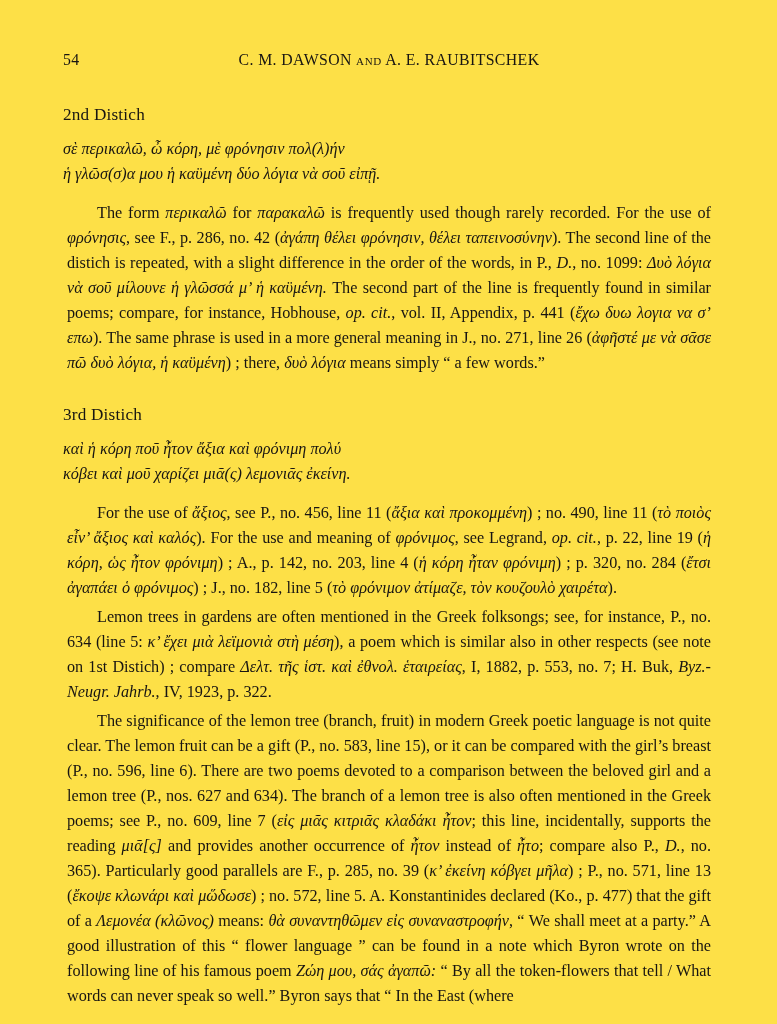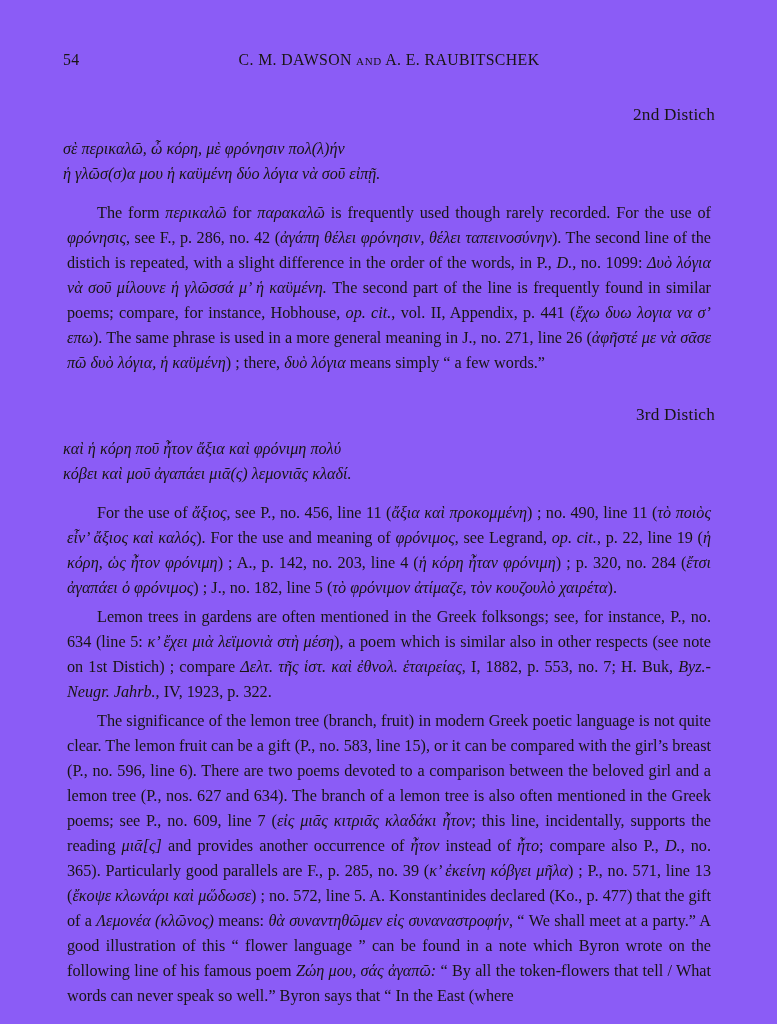--- a/index.html
+++ b/index.html
@@ -4,21 +4,21 @@
 <style>
   * { box-sizing: border-box; }
   html, body { margin: 0; padding: 0; }
   body { background: #fbfaf6; }
   .page {
     position: relative;
     width: 777px;
     height: 1024px;
     margin: 0 auto;
     padding: 47px 62px 0 63px;
-    background: #8b5cf6;
+    background: #fde047;
     color: #181512;
     font-family: "Liberation Serif", "DejaVu Serif", serif;
     font-size: 16.2px;
     line-height: 25px;
     overflow: hidden;
   }
   .running-header {
     position: relative;
     text-align: center;
     font-size: 15.8px;
@@ -26,21 +26,21 @@
     margin-bottom: 30px;
   }
   .page-number {
     position: absolute;
     left: 0;
     top: 0;
   }
   .distich-heading {
     font-weight: normal;
     font-size: 17.2px;
-    text-align: right;
+    text-align: left;
     margin: 26px 0 10px 0;
     letter-spacing: 0.2px;
   }
   .verse {
     text-align: left;
     font-style: italic;
     margin: 0 0 14px 0;
   }
   .body-para {
     margin: 4px;
@@ -66,20 +66,20 @@
       <div class="verse-line">σὲ περικαλῶ, ὦ κόρη, μὲ φρόνησιν πολ(λ)ήν</div>
       <div class="verse-line">ἡ γλῶσ(σ)α μου ἡ καϋμένη δύο λόγια νὰ σοῦ εἰπῇ.</div>
     </div>
     <p class="body-para"><span>The form </span><span class="it">περικαλῶ</span><span> for </span><span class="it">παρακαλῶ</span><span> is frequently used though rarely recorded. For the use of </span><span class="it">φρόνησις</span><span>, see F., p. 286, no. 42 (</span><span class="it">ἀγάπη θέλει φρόνησιν, θέλει ταπεινοσύνην</span><span>). The second line of the distich is repeated, with a slight difference in the order of the words, in P., </span><span class="it">D.</span><span>, no. 1099: </span><span class="it">Δυὸ λόγια νὰ σοῦ μίλουνε ἡ γλῶσσά μ’ ἡ καϋμένη.</span><span> The second part of the line is frequently found in similar poems; compare, for instance, Hobhouse, </span><span class="it">op. cit.</span><span>, vol. II, Appendix, p. 441 (</span><span class="it">ἔχω δυω λογια να σ’ επω</span><span>). The same phrase is used in a more general meaning in J., no. 271, line 26 (</span><span class="it">ἀφῆστέ με νὰ σᾶσε πῶ δυὸ λόγια, ἡ καϋμένη</span><span>) ; there, </span><span class="it">δυὸ λόγια</span><span> means simply “ a few words.”</span></p>
   </section>
 
   <section class="distich-section">
     <h2 class="distich-heading">3rd Distich</h2>
     <div class="verse">
       <div class="verse-line">καὶ ἡ κόρη ποῦ ἦτον ἄξια καὶ φρόνιμη πολύ</div>
-      <div class="verse-line">κόβει καὶ μοῦ ἀγαπάει μιᾶ(ς) λεμονιᾶς κλαδί.</div>
+      <div class="verse-line">κόβει καὶ μοῦ χαρίζει μιᾶ(ς) λεμονιᾶς ἐκείνη.</div>
     </div>
     <p class="body-para"><span>For the use of </span><span class="it">ἄξιος</span><span>, see P., no. 456, line 11 (</span><span class="it">ἄξια καὶ προκομμένη</span><span>) ; no. 490, line 11 (</span><span class="it">τὸ ποιὸς εἶν’ ἄξιος καὶ καλός</span><span>). For the use and meaning of </span><span class="it">φρόνιμος</span><span>, see Legrand, </span><span class="it">op. cit.</span><span>, p. 22, line 19 (</span><span class="it">ἡ κόρη, ὡς ἦτον φρόνιμη</span><span>) ; A., p. 142, no. 203, line 4 (</span><span class="it">ἡ κόρη ἦταν φρόνιμη</span><span>) ; p. 320, no. 284 (</span><span class="it">ἔτσι ἀγαπάει ὁ φρόνιμος</span><span>) ; J., no. 182, line 5 (</span><span class="it">τὸ φρόνιμον ἀτίμαζε, τὸν κουζουλὸ χαιρέτα</span><span>).</span></p>
     <p class="body-para"><span>Lemon trees in gardens are often mentioned in the Greek folksongs; see, for instance, P., no. 634 (line 5: </span><span class="it">κ’ ἔχει μιὰ λεϊμονιὰ στὴ μέση</span><span>), a poem which is similar also in other respects (see note on 1st Distich) ; compare </span><span class="it">Δελτ. τῆς ἱστ. καὶ ἐθνολ. ἑταιρείας</span><span>, I, 1882, p. 553, no. 7; H. Buk, </span><span class="it">Byz.-Neugr. Jahrb.</span><span>, IV, 1923, p. 322.</span></p>
     <p class="body-para"><span>The significance of the lemon tree (branch, fruit) in modern Greek poetic language is not quite clear. The lemon fruit can be a gift (P., no. 583, line 15), or it can be compared with the girl’s breast (P., no. 596, line 6). There are two poems devoted to a comparison between the beloved girl and a lemon tree (P., nos. 627 and 634). The branch of a lemon tree is also often mentioned in the Greek poems; see P., no. 609, line 7 (</span><span class="it">εἰς μιᾶς κιτριᾶς κλαδάκι ἦτον</span><span>; this line, incidentally, supports the reading </span><span class="it">μιᾶ[ς]</span><span> and provides another occurrence of </span><span class="it">ἦτον</span><span> instead of </span><span class="it">ἦτο</span><span>; compare also P., </span><span class="it">D.</span><span>, no. 365). Particularly good parallels are F., p. 285, no. 39 (</span><span class="it">κ’ ἐκείνη κόβγει μῆλα</span><span>) ; P., no. 571, line 13 (</span><span class="it">ἔκοψε κλωνάρι καὶ μὥδωσε</span><span>) ; no. 572, line 5.  A. Konstantinides declared (Ko., p. 477) that the gift of a </span><span class="it">Λεμονέα (κλῶνος)</span><span> means: </span><span class="it">θὰ συναντηθῶμεν εἰς συναναστροφήν</span><span>, “ We shall meet at a party.”  A good illustration of this “ flower language ” can be found in a note which Byron wrote on the following line of his famous poem </span><span class="it">Ζώη μου, σάς ἀγαπῶ:</span><span> “ By all the token-flowers that tell / What words can never speak so well.”  Byron says that “ In the East (where</span></p>
   </section>
 
 </div>
 
 </body></html>

